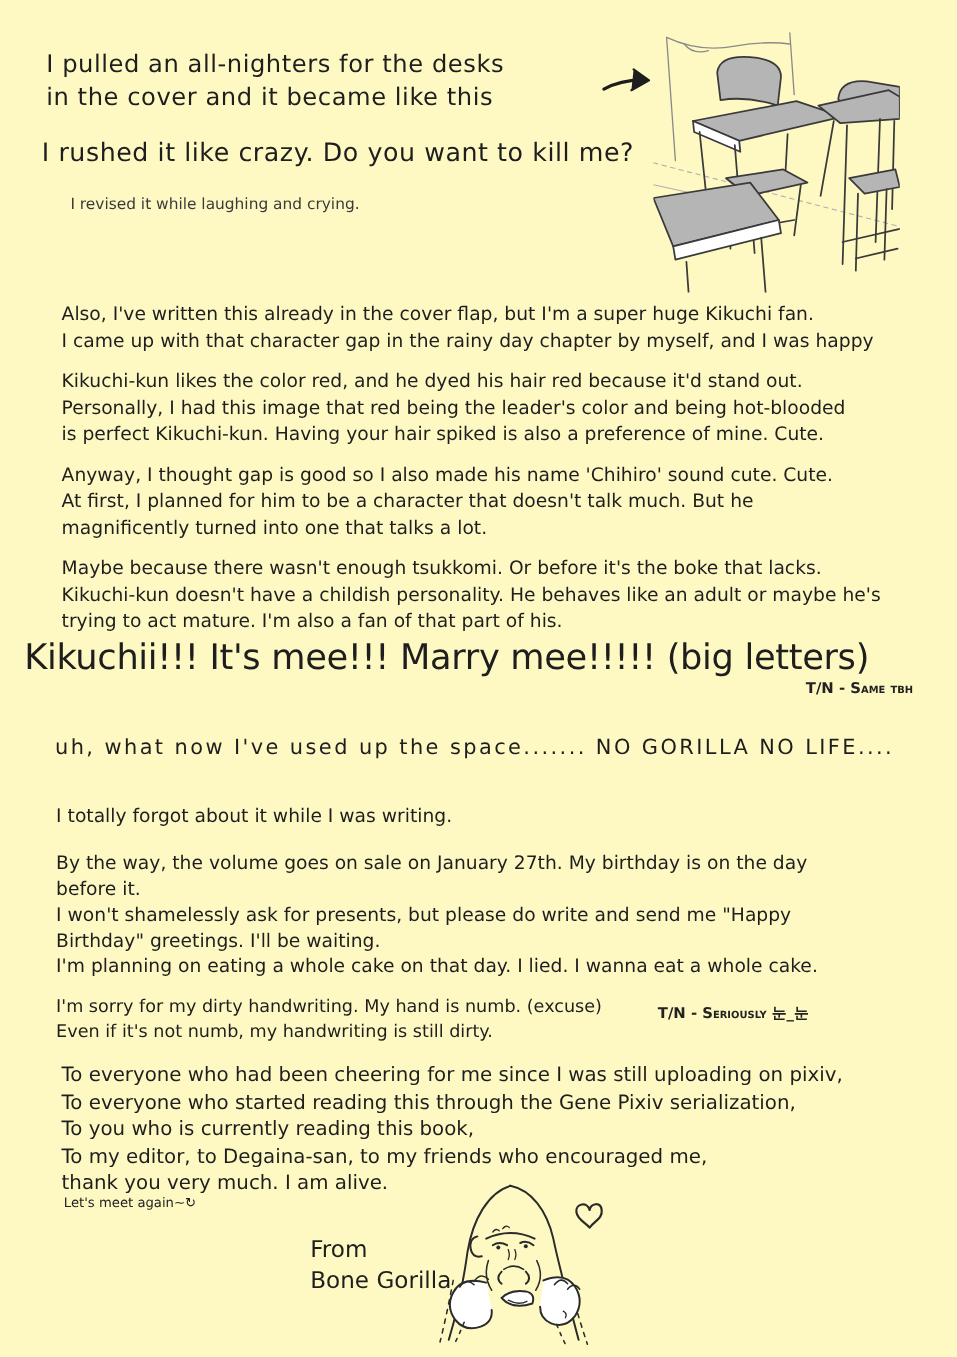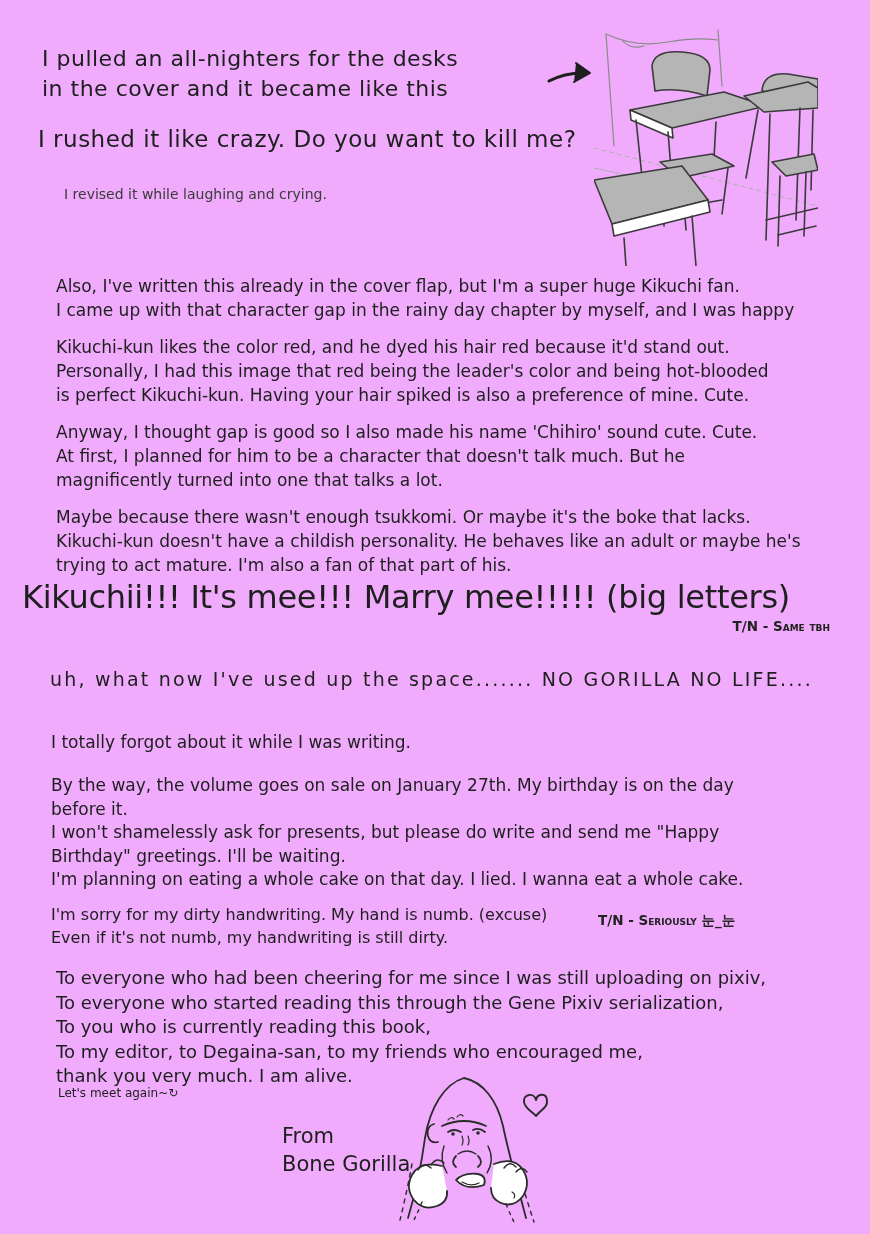--- a/index.html
+++ b/index.html
@@ -1,26 +1,26 @@
 <!DOCTYPE html>
 <html><head>
 <meta charset="utf-8">
 <style>
   html,body{margin:0;padding:0;background:#e8e8e8;}
   .page{
-    position:relative;width:870px;height:1234px;background:#f0abfc;
+    position:relative;width:870px;height:1234px;background:#fef9c3;
     margin:0 auto;overflow:hidden;
     font-family:"DejaVu Sans","Liberation Sans",sans-serif;
     color:#222;
   }
   .abs{position:absolute;}
   .hand{color:#1e1e1e;}
   .intro{left:42px;top:44px;font-size:22px;line-height:30px;font-weight:500;letter-spacing:.5px;}
   .rushed{left:38px;top:126px;font-size:23px;font-weight:500;letter-spacing:.5px;}
-  .revised{left:64px;top:178px;font-size:14px;color:#3a3a3a;margin-top:8px;}
+  .revised{left:64px;top:178px;font-size:14px;color:#3a3a3a;}
   .arrow-wrap{left:546px;top:58px;width:52px;height:34px;}
   .desk-art{left:594px;top:28px;width:224px;height:238px;}
   .paras{left:56px;top:274px;width:766px;font-size:17px;line-height:24px;}
   .paras p{margin:0 0 13px 0;}
   .bigline{left:22px;top:578px;font-size:32px;white-space:nowrap;font-weight:500;letter-spacing:-0.3px;}
   .tn{font-size:13.5px;font-variant:small-caps;font-weight:700;color:#222;}
   .tn-same{right:40px;top:618px;text-align:right;}
   .space-line{left:50px;top:668px;font-size:19px;letter-spacing:2.2px;white-space:nowrap;font-weight:500;}
   .forgot{left:51px;top:732px;font-size:17px;}
   .birthday{left:51px;top:774px;font-size:17px;line-height:23.5px;}
@@ -108,21 +108,21 @@
       <span class="line">Kikuchi-kun likes the color red, and he dyed his hair red because it'd stand out.</span>
       <span class="line">Personally, I had this image that red being the leader's color and being hot-blooded</span>
       <span class="line">is perfect Kikuchi-kun. Having your hair spiked is also a preference of mine. Cute.</span>
     </p>
     <p>
       <span class="line">Anyway, I thought gap is good so I also made his name 'Chihiro' sound cute. Cute.</span>
       <span class="line">At first, I planned for him to be a character that doesn't talk much. But he</span>
       <span class="line">magnificently turned into one that talks a lot.</span>
     </p>
     <p>
-      <span class="line">Maybe because there wasn't enough tsukkomi. Or maybe it's the boke that lacks.</span>
+      <span class="line">Maybe because there wasn't enough tsukkomi. Or before it's the boke that lacks.</span>
       <span class="line">Kikuchi-kun doesn't have a childish personality. He behaves like an adult or maybe he's</span>
       <span class="line">trying to act mature. I'm also a fan of that part of his.</span>
     </p>
   </div>
 
   <div class="abs bigline hand">Kikuchii!!! It's mee!!! Marry mee!!!!! (big letters)</div>
   <div class="abs tn tn-same">T/N - Same tbh</div>
 
   <div class="abs space-line hand">uh, what now I've used up the space....... NO GORILLA NO LIFE....</div>
   <div class="abs forgot hand">I totally forgot about it while I was writing.</div>

